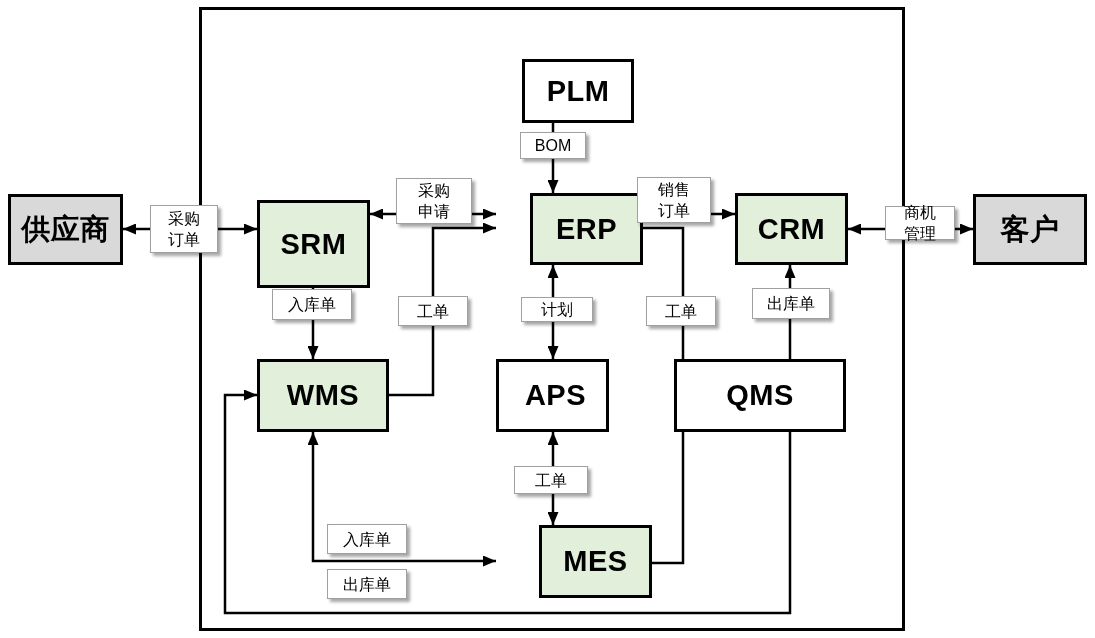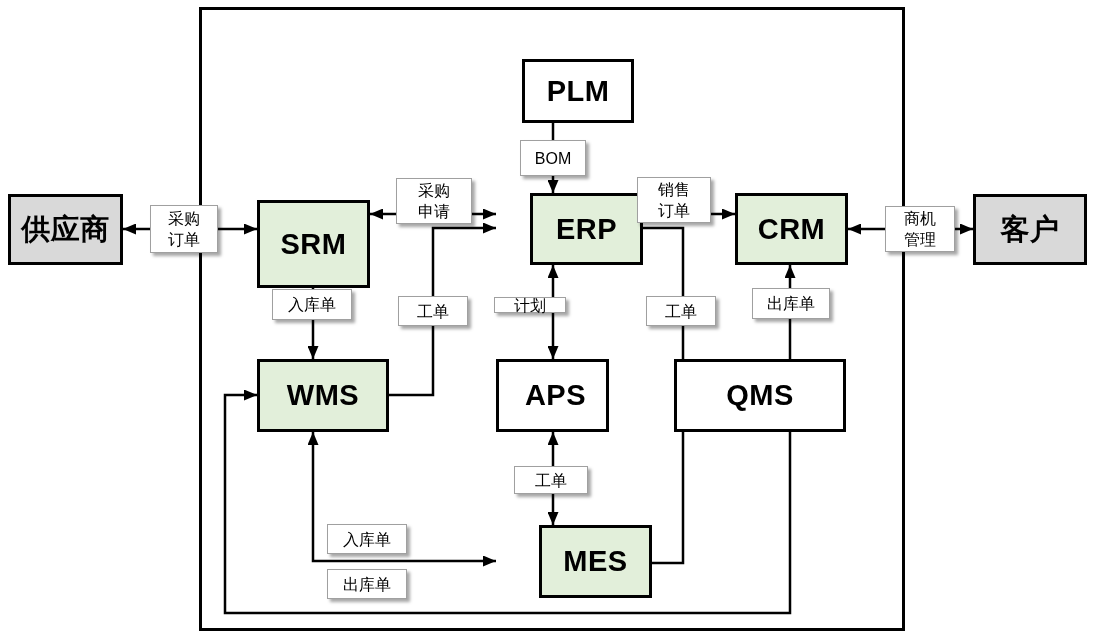--- a/index.html
+++ b/index.html
@@ -82,27 +82,27 @@
       </div>
       <div class="box fill-green" style="left: 496px; top: 525px; width: 113px; height: 73px; margin-left: 43px;">
         <span>MES</span>
       </div>
     </div>
   <div id="labels">
       <div class="flow-label" style="left: 150px; top: 205px; width: 68px; height: 48px;">采购
 订单</div>
       <div class="flow-label" style="left: 396px; top: 178px; width: 76px; height: 46px;">采购
 申请</div>
-      <div class="flow-label" style="left: 520px; top: 140px; width: 66px; height: 36px;">BOM</div>
+      <div class="flow-label" style="left: 520px; top: 132px; width: 66px; height: 27px;">BOM</div>
       <div class="flow-label" style="left: 637px; top: 177px; width: 74px; height: 46px;">销售
 订单</div>
-      <div class="flow-label" style="left: 885px; top: 206px; width: 70px; height: 46px;">商机
+      <div class="flow-label" style="left: 885px; top: 206px; width: 70px; height: 34px;">商机
 管理</div>
       <div class="flow-label" style="left: 272px; top: 289px; width: 80px; height: 31px;">入库单</div>
       <div class="flow-label" style="left: 398px; top: 296px; width: 70px; height: 30px;">工单</div>
-      <div class="flow-label" style="left: 494px; top: 297px; width: 72px; height: 16px;">计划</div>
+      <div class="flow-label" style="left: 521px; top: 297px; width: 72px; height: 25px;">计划</div>
       <div class="flow-label" style="left: 646px; top: 296px; width: 70px; height: 30px;">工单</div>
       <div class="flow-label" style="left: 752px; top: 288px; width: 78px; height: 31px;">出库单</div>
       <div class="flow-label" style="left: 514px; top: 466px; width: 74px; height: 28px;">工单</div>
       <div class="flow-label" style="left: 327px; top: 524px; width: 80px; height: 30px;">入库单</div>
       <div class="flow-label" style="left: 327px; top: 569px; width: 80px; height: 30px;">出库单</div>
     </div>
 </div>
 
 </body></html>

